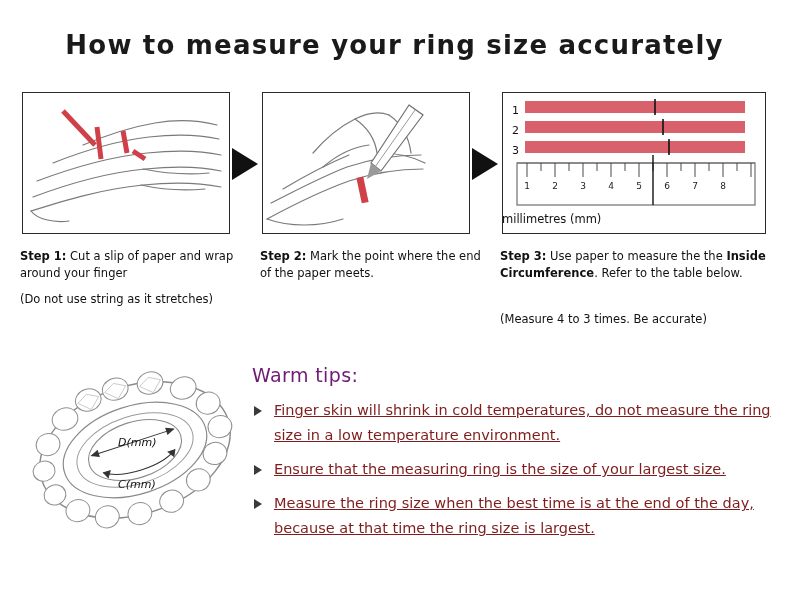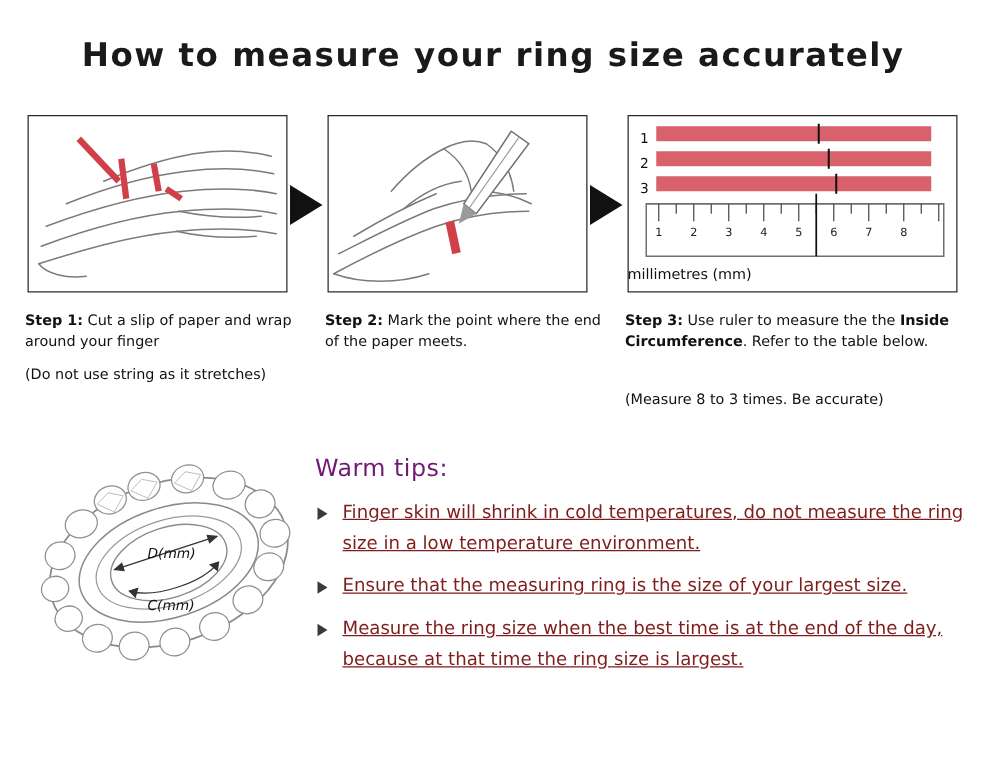--- a/index.html
+++ b/index.html
@@ -256,25 +256,25 @@
   <div class="caption" id="cap1">
     <b>Step 1:</b>
     <span>Cut a slip of paper and wrap around your finger</span>
   </div>
   <div class="caption" id="cap2">
     <b>Step 2:</b>
     <span>Mark the point where the end of the paper meets.</span>
   </div>
   <div class="caption" id="cap3">
     <b>Step 3:</b>
-    <span>Use ruler to measure the the </span><b>Inside Circumference</b><span>. Refer to the table below.</span>
+    <span>Use paper to measure the the </span><b>Inside Circumference</b><span>. Refer to the table below.</span>
   </div>
 
   <div class="note" id="note1">(Do not use string as it stretches)</div>
-  <div class="note" id="note3">(Measure 8 to 3 times. Be accurate)</div>
+  <div class="note" id="note3">(Measure 4 to 3 times. Be accurate)</div>
 
   <div id="ring-figure">
     <svg width="230" height="200" viewBox="0 0 230 200">
       <g transform="rotate(-18 115 100)">
 
         <ellipse cx="115" cy="100" rx="98" ry="64" fill="#ffffff" stroke="#8a8a8a" stroke-width="1.4"></ellipse>
         <ellipse cx="115" cy="100" rx="74" ry="44" fill="#ffffff" stroke="#8a8a8a" stroke-width="1.2"></ellipse>
         <ellipse cx="115" cy="100" rx="60" ry="34" fill="#ffffff" stroke="#9a9a9a" stroke-width="1"></ellipse>
 
         <g fill="#ffffff" stroke="#8f8f8f" stroke-width="1">

